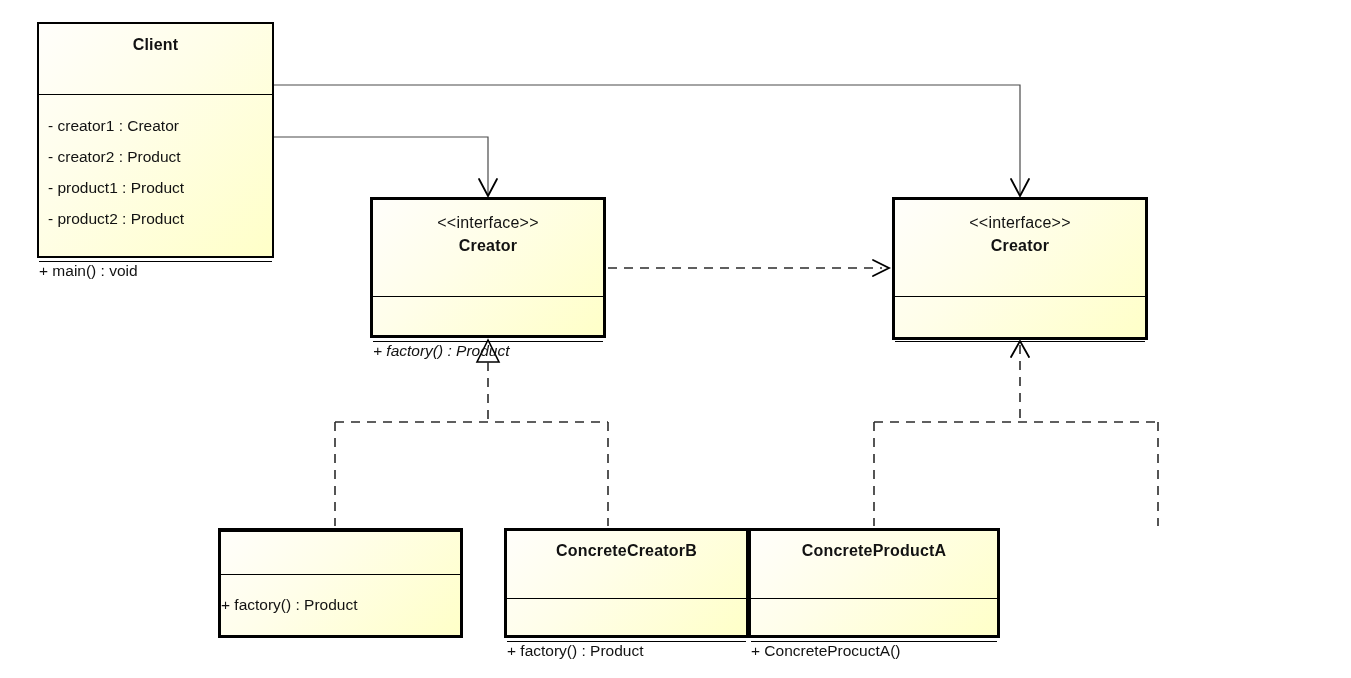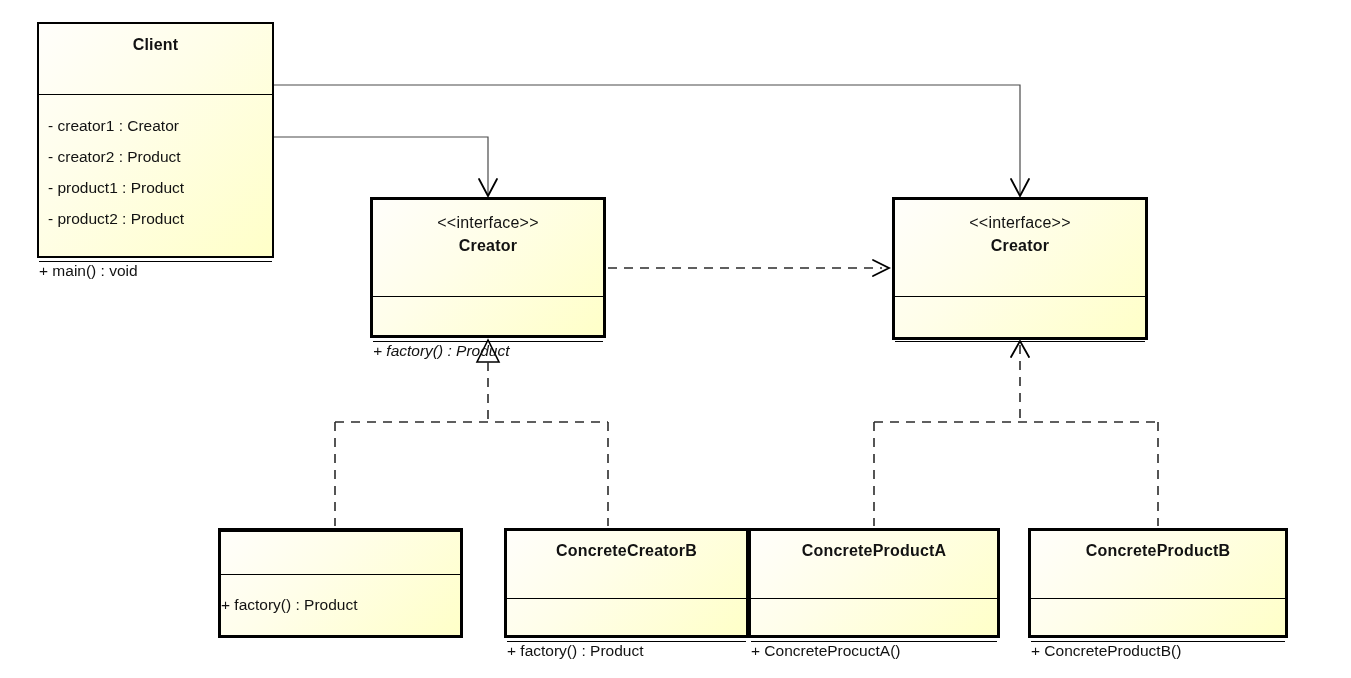--- a/index.html
+++ b/index.html
@@ -145,21 +145,14 @@
   </div>
 
   <div id="cls-cpa" class="cls concrete">
     <div class="sec-name">ConcreteProductA</div>
     <div class="sec-attrs"></div>
     <div class="sec-meths">
       <div class="meth-row">+ ConcreteProcuctA()</div>
     </div>
   </div>
 
-  <div id="cls-cpb" class="cls concrete">
-    <div class="sec-name">ConcreteProductB</div>
-    <div class="sec-attrs"></div>
-    <div class="sec-meths">
-      <div class="meth-row">+ ConcreteProductB()</div>
-    </div>
-  </div>
 
 </div>
 
 </body></html>

